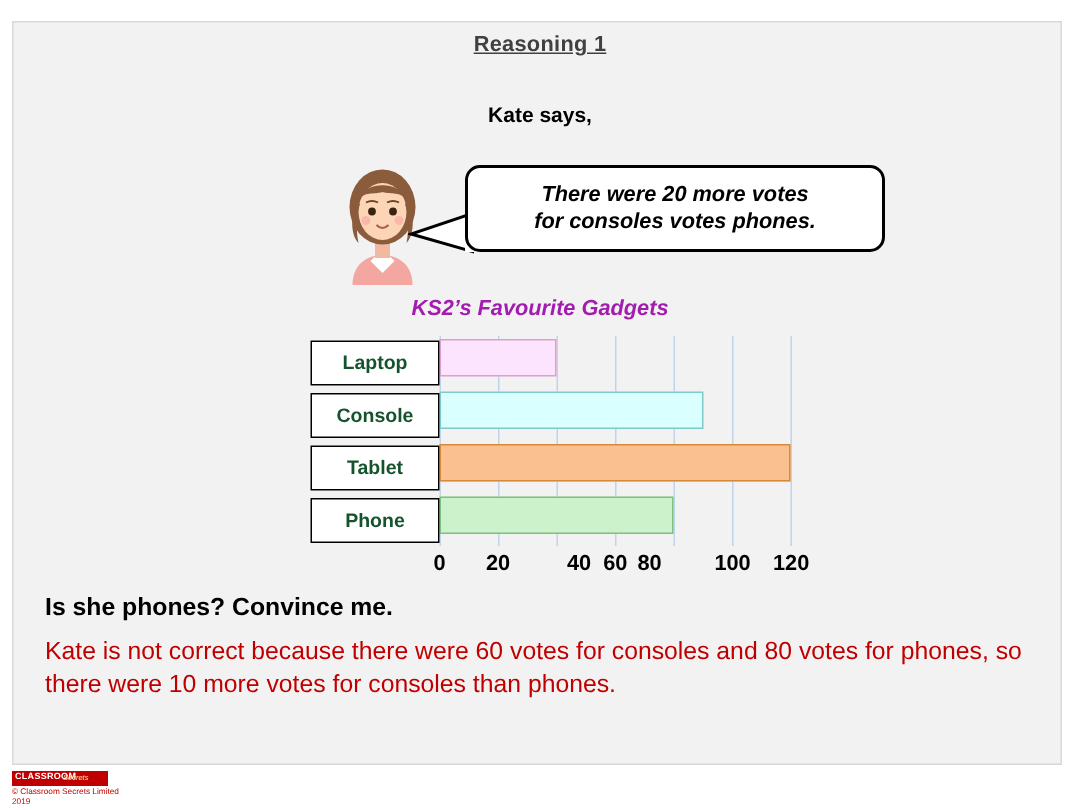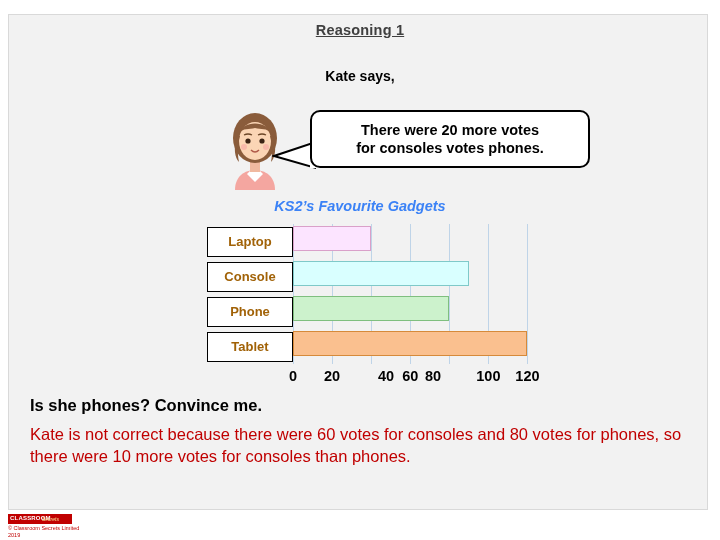--- a/index.html
+++ b/index.html
@@ -76,39 +76,40 @@
     align-items: center;
     justify-content: center;
   }
   .bubble-text {
     font-size: 14.5px;
     font-weight: bold;
     color: #000000;
     text-align: center;
     line-height: 1.25;
     padding: 0 6px;
+    font-style: italic;
   }
   .bubble-tail {
     position: absolute;
     left: 272px;
     top: 140px;
     width: 44px;
     height: 30px;
   }
   
   .chart-title {
     position: absolute;
     left: 0;
     top: 198px;
     width: 720px;
     text-align: center;
     font-size: 14.5px;
     font-weight: bold;
     font-style: italic;
-    color: #3b82f6;
+    color: #a21caf;
   }
   .chart {
     position: absolute;
     left: 207px;
     top: 224px;
     width: 340px;
     height: 142px;
   }
   .chart-rows {
     position: absolute;
@@ -127,21 +128,21 @@
     width: 86px;
     height: 30px;
     border: 1px solid #000000;
     box-sizing: border-box;
     background: #ffffff;
     display: flex;
     align-items: center;
     justify-content: center;
     font-size: 13px;
     font-weight: bold;
-    color: #a16207;
+    color: #14532d;
     z-index: 3;
   }
   .plot {
     position: absolute;
     left: 86px;
     top: 0;
     width: 254px;
     height: 140px;
     z-index: 1;
   }
@@ -298,26 +299,26 @@
     <div class="chart-rows" id="chart-rows">
         <div class="row">
           <div class="cat-label">Laptop</div>
           <div class="bar" style="left: 86px; width: 78.1538px; background: rgb(252, 228, 255); border: 1px solid rgb(217, 160, 201); top: 2px;"></div>
         </div>
         <div class="row">
           <div class="cat-label">Console</div>
           <div class="bar" style="left: 86px; width: 175.846px; background: rgb(217, 255, 255); border: 1px solid rgb(127, 201, 201); top: 2px;"></div>
         </div>
         <div class="row">
+          <div class="cat-label">Tablet</div>
+          <div class="bar" style="left: 86px; width: 234.462px; background: rgb(250, 192, 143); border: 1px solid rgb(214, 138, 58); top: 2px;"></div>
+        </div>
+        <div class="row">
           <div class="cat-label">Phone</div>
           <div class="bar" style="left: 86px; width: 156.308px; background: rgb(204, 242, 204); border: 1px solid rgb(127, 191, 127); top: 2px;"></div>
-        </div>
-        <div class="row">
-          <div class="cat-label">Tablet</div>
-          <div class="bar" style="left: 86px; width: 234.462px; background: rgb(250, 192, 143); border: 1px solid rgb(214, 138, 58); top: 2px;"></div>
         </div>
       </div>
   </div>
 
   <div class="axis-labels" id="axis-labels">
       <span class="tick" style="left: 86px;">0</span>
       <span class="tick" style="left: 125.077px;">20</span>
       <span class="tick" style="left: 179px;">40</span>
       <span class="tick" style="left: 203.231px;">60</span>
       <span class="tick" style="left: 226px;">80</span>

